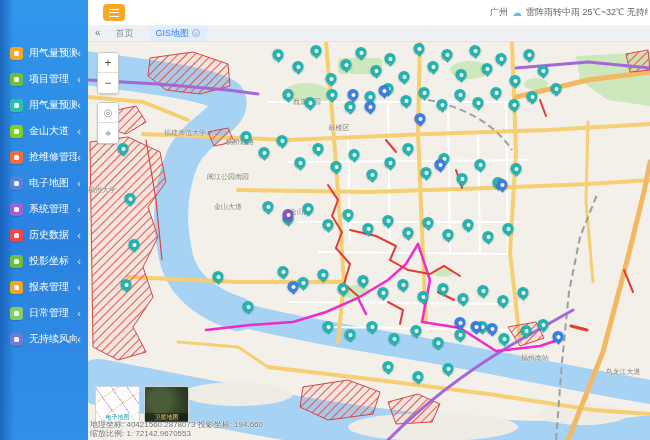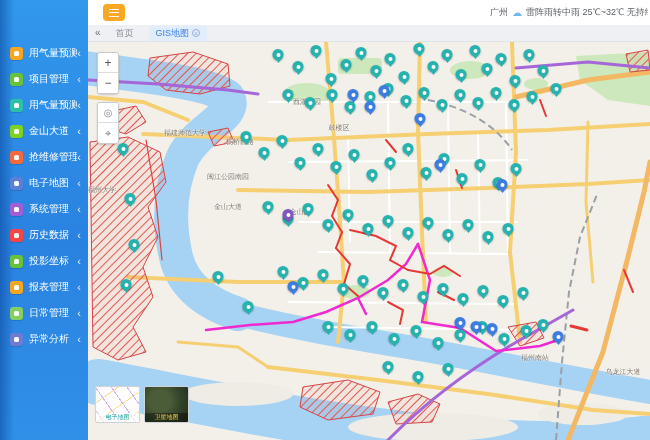--- a/index.html
+++ b/index.html
@@ -123,21 +123,21 @@
           <span class="s-label">报表管理</span>
           <span class="s-chev">‹</span>
         </div>
         <div class="side-item">
           <span class="s-icon" style="background:#85ce61"></span>
           <span class="s-label">日常管理</span>
           <span class="s-chev">‹</span>
         </div>
         <div class="side-item">
           <span class="s-icon" style="background:#6f7ad3"></span>
-          <span class="s-label">异常分析</span>
+          <span class="s-label">无持续风向</span>
           <span class="s-chev">‹</span>
         </div>
       </div>
   </div>
 
   <div class="main">
 
     <div class="topbar">
       <div class="hamburger">
           <span></span>
@@ -403,15 +403,19 @@
 
       <div class="minimaps">
         <div class="thumb street">
           <div class="tlabel">电子地图</div>
         </div>
         <div class="thumb sat">
           <div class="tlabel">卫星地图</div>
         </div>
       </div>
 
+      <div class="statusbar">
+        <div>地理坐标:  40421560.2878073  投影坐标:  194.660</div>
+        <div>缩放比例:  1: 72142.9670553</div>
+      </div>
     </div>
   </div>
 </div>
 
 </body></html>

